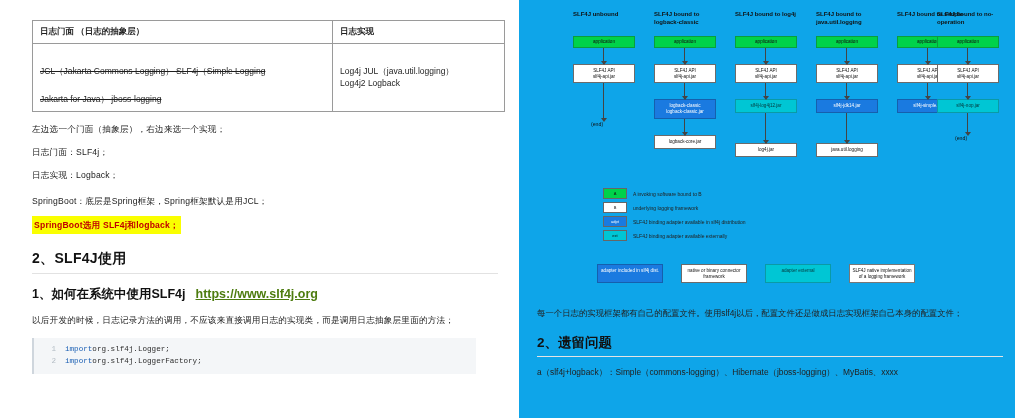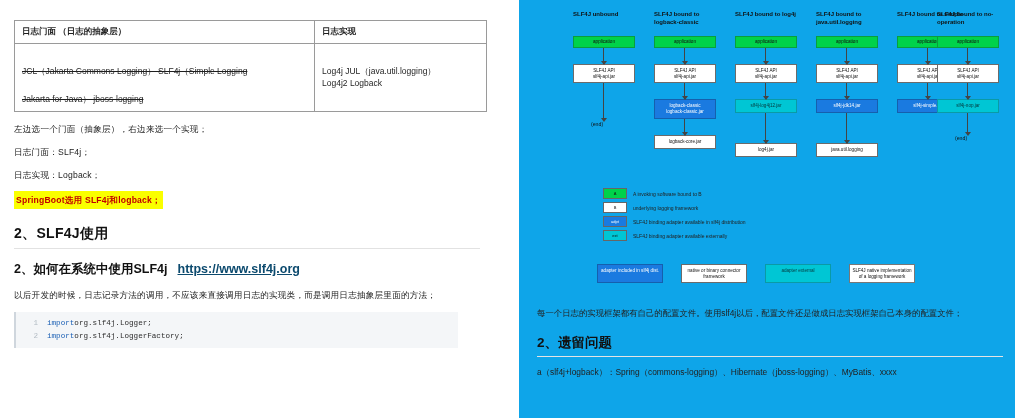--- a/index.html
+++ b/index.html
@@ -3,36 +3,36 @@
 <meta charset="utf-8">
 <style>
   html,body{margin:0;padding:0;background:#ffffff;}
   body{width:1015px;height:418px;overflow:hidden;font-family:"Liberation Sans","DejaVu Sans",sans-serif;color:#1b1b1b;}
   .page{position:relative;width:1015px;height:418px;display:flex;}
   .col-left{position:relative;width:519px;height:418px;background:#fff;overflow:hidden;}
   .divider{position:absolute;left:519px;top:0;width:1px;height:418px;background:#d8d8d8;}
   .col-right{position:relative;width:496px;height:418px;background:#0ea5e9;overflow:hidden;}
 
   
-  .lc{position:absolute;left:14px;top:20px;width:468px;}
+  .lc{position:absolute;left:32px;top:20px;width:468px;}
   table.doc-table{border-collapse:collapse;width:442px;font-size:8.5px;table-layout:fixed;}
   table.doc-table td, table.doc-table th{border:1px solid #9a9a9a;padding:5px 7px;vertical-align:middle;text-align:left;font-weight:normal;color:#1f1f1f;}
   table.doc-table th{font-weight:bold;font-size:8.5px;}
   .col-a{width:285px;}
   .col-b{width:157px;}
   .strike{text-decoration:line-through;margin-top:16px;}
   .cell-lines span{display:block;line-height:1.45;}
 
   .para{font-size:8.6px;line-height:1.9;color:#222;margin-top:9px;letter-spacing:.2px;}
   .para.tight{margin-top:7px;}
   .hl{background:#faff00;color:#c00000;font-weight:bold;padding:1px 2px;display:inline-block;}
 
   .h2{font-size:14px;font-weight:bold;color:#111;margin-top:16px;margin-bottom:2px;letter-spacing:.3px;}
   .h3{font-size:12.5px;font-weight:bold;color:#111;margin-top:12px;display:flex;align-items:baseline;gap:10px;}
-  .h3 a{color:#0c4a6e;text-decoration:underline;font-size:12.5px;font-weight:bold;}
+  .h3 a{color:#4d7c0f;text-decoration:underline;font-size:12.5px;font-weight:bold;}
   .hr-line{width:466px;height:1px;background:#e2e2e2;margin-top:5px;}
 
   .codebox{margin-top:9px;width:442px;background:#f4f6f8;border-left:2px solid #cfd6dd;padding:5px 0 6px 0;font-family:"Liberation Mono","DejaVu Sans Mono",monospace;font-size:7.6px;color:#333;}
   .codebox .row{display:flex;align-items:center;line-height:1.65;}
   .codebox .ln{width:22px;text-align:right;color:#b3bcc4;padding-right:9px;flex:none;}
   .codebox .kw{color:#1a5fb4;}
   .codebox .cd{color:#2d2d2d;}
 
   
   .rc{position:absolute;left:18px;top:10px;width:468px;}
@@ -88,27 +88,28 @@
             <span>Log4j  JUL（java.util.logging）</span>
             <span>Log4j2  Logback</span>
           </td>
         </tr>
       </tbody>
         </table>
 
       <div class="para">左边选一个门面（抽象层），右边来选一个实现；</div>
       <div class="para tight">日志门面：SLF4j；</div>
       <div class="para tight">日志实现：Logback；</div>
+      <div class="para">SpringBoot：底层是Spring框架，Spring框架默认是用JCL；</div>
       <div class="para tight"><span class="hl">SpringBoot选用 SLF4j和logback；</span></div>
 
       <div class="h2">2、SLF4J使用</div>
       <div class="hr-line"></div>
 
       <div class="h3">
-        <span>2、如何在系统中使用SLF4j</span>
+        <span>1、如何在系统中使用SLF4j</span>
         <a href="#">https://www.slf4j.org</a>
       </div>
 
       <div class="para">以后开发的时候，日志记录方法的调用，不应该来直接调用日志的实现类，而是调用日志抽象层里面的方法；</div>
 
       <div class="codebox">
         <div class="row">
           <span class="ln">1</span>
           <span class="kw">import</span>
           <span class="cd"> org.slf4j.Logger;</span>
@@ -218,18 +219,18 @@
           <div class="blk plain">SLF4J native implementation of a logging framework</div>
         </div>
 
       </div>
 
       <div class="rpara">每一个日志的实现框架都有自己的配置文件。使用slf4j以后，配置文件还是做成日志实现框架自己本身的配置文件；</div>
 
       <div class="rh2">2、遗留问题</div>
       <div class="rhr"></div>
 
-      <div class="rpara">a（slf4j+logback）：Spring（commons-logging）、Hibernate（jboss-logging）、MyBatis、xxxx</div>
+      <div class="rpara">a（slf4j+logback）：Simple（commons-logging）、Hibernate（jboss-logging）、MyBatis、xxxx</div>
 
     </div>
   </div>
 
 </div>
 
 </body></html>

